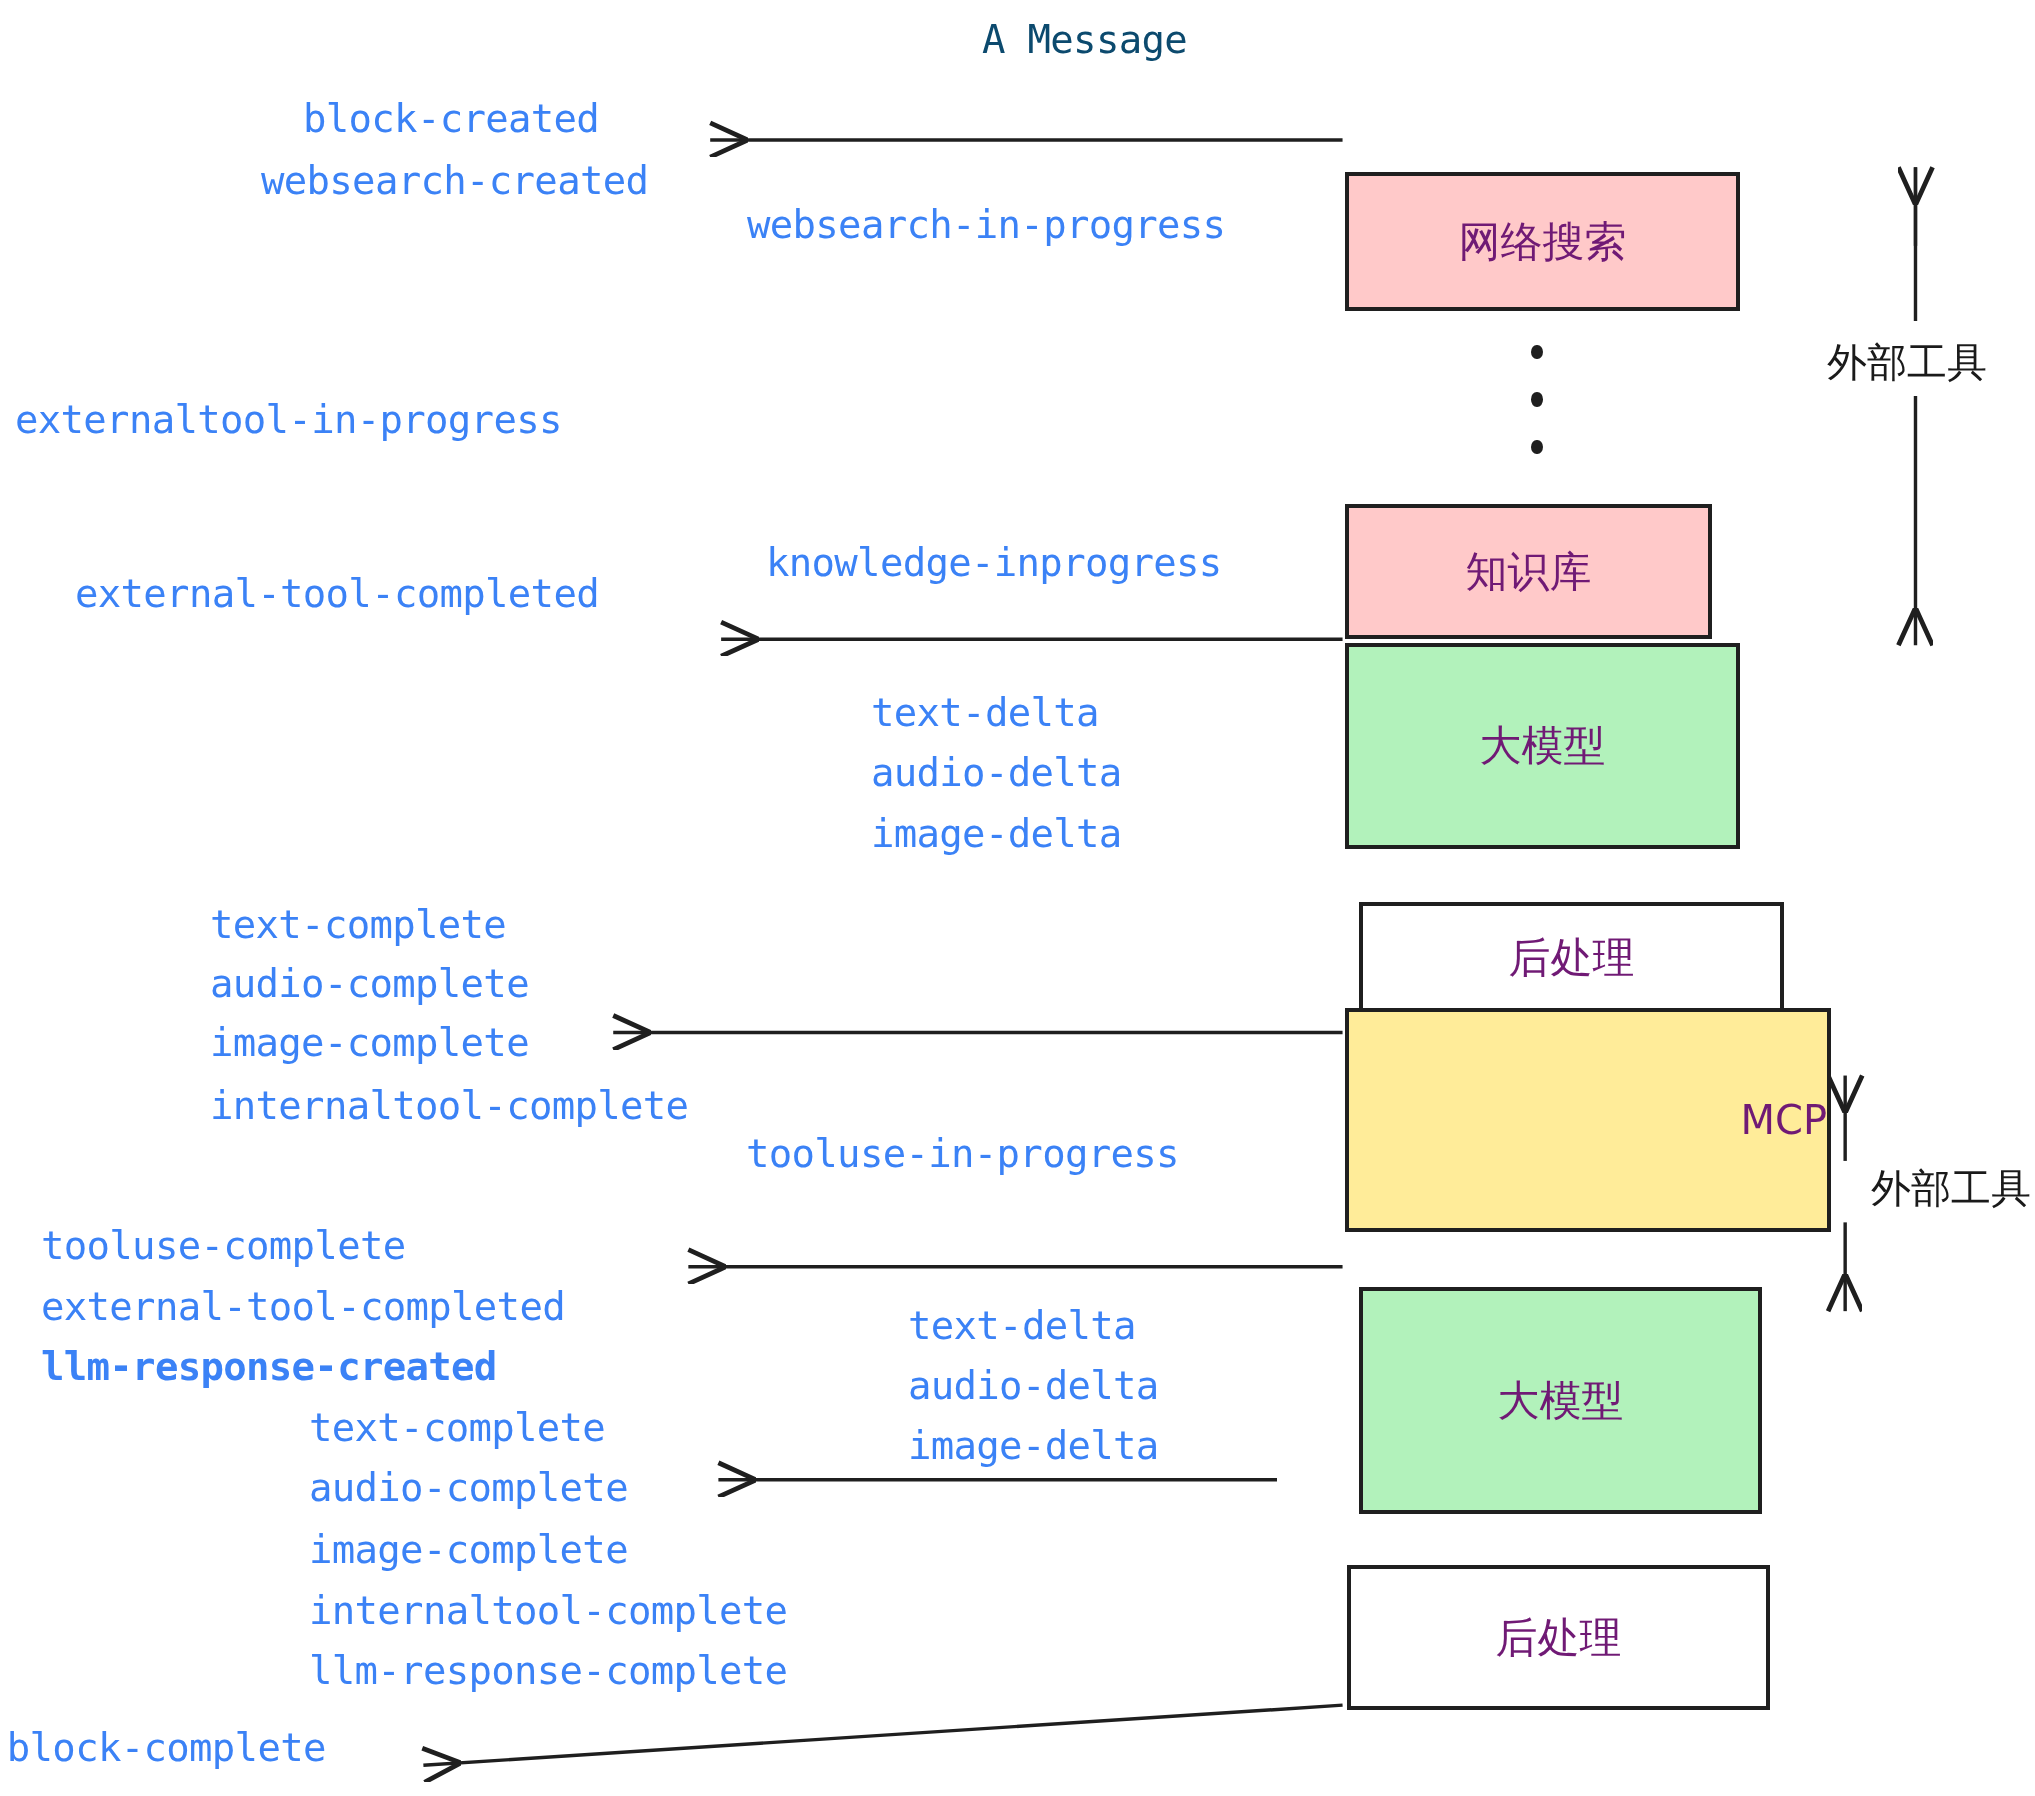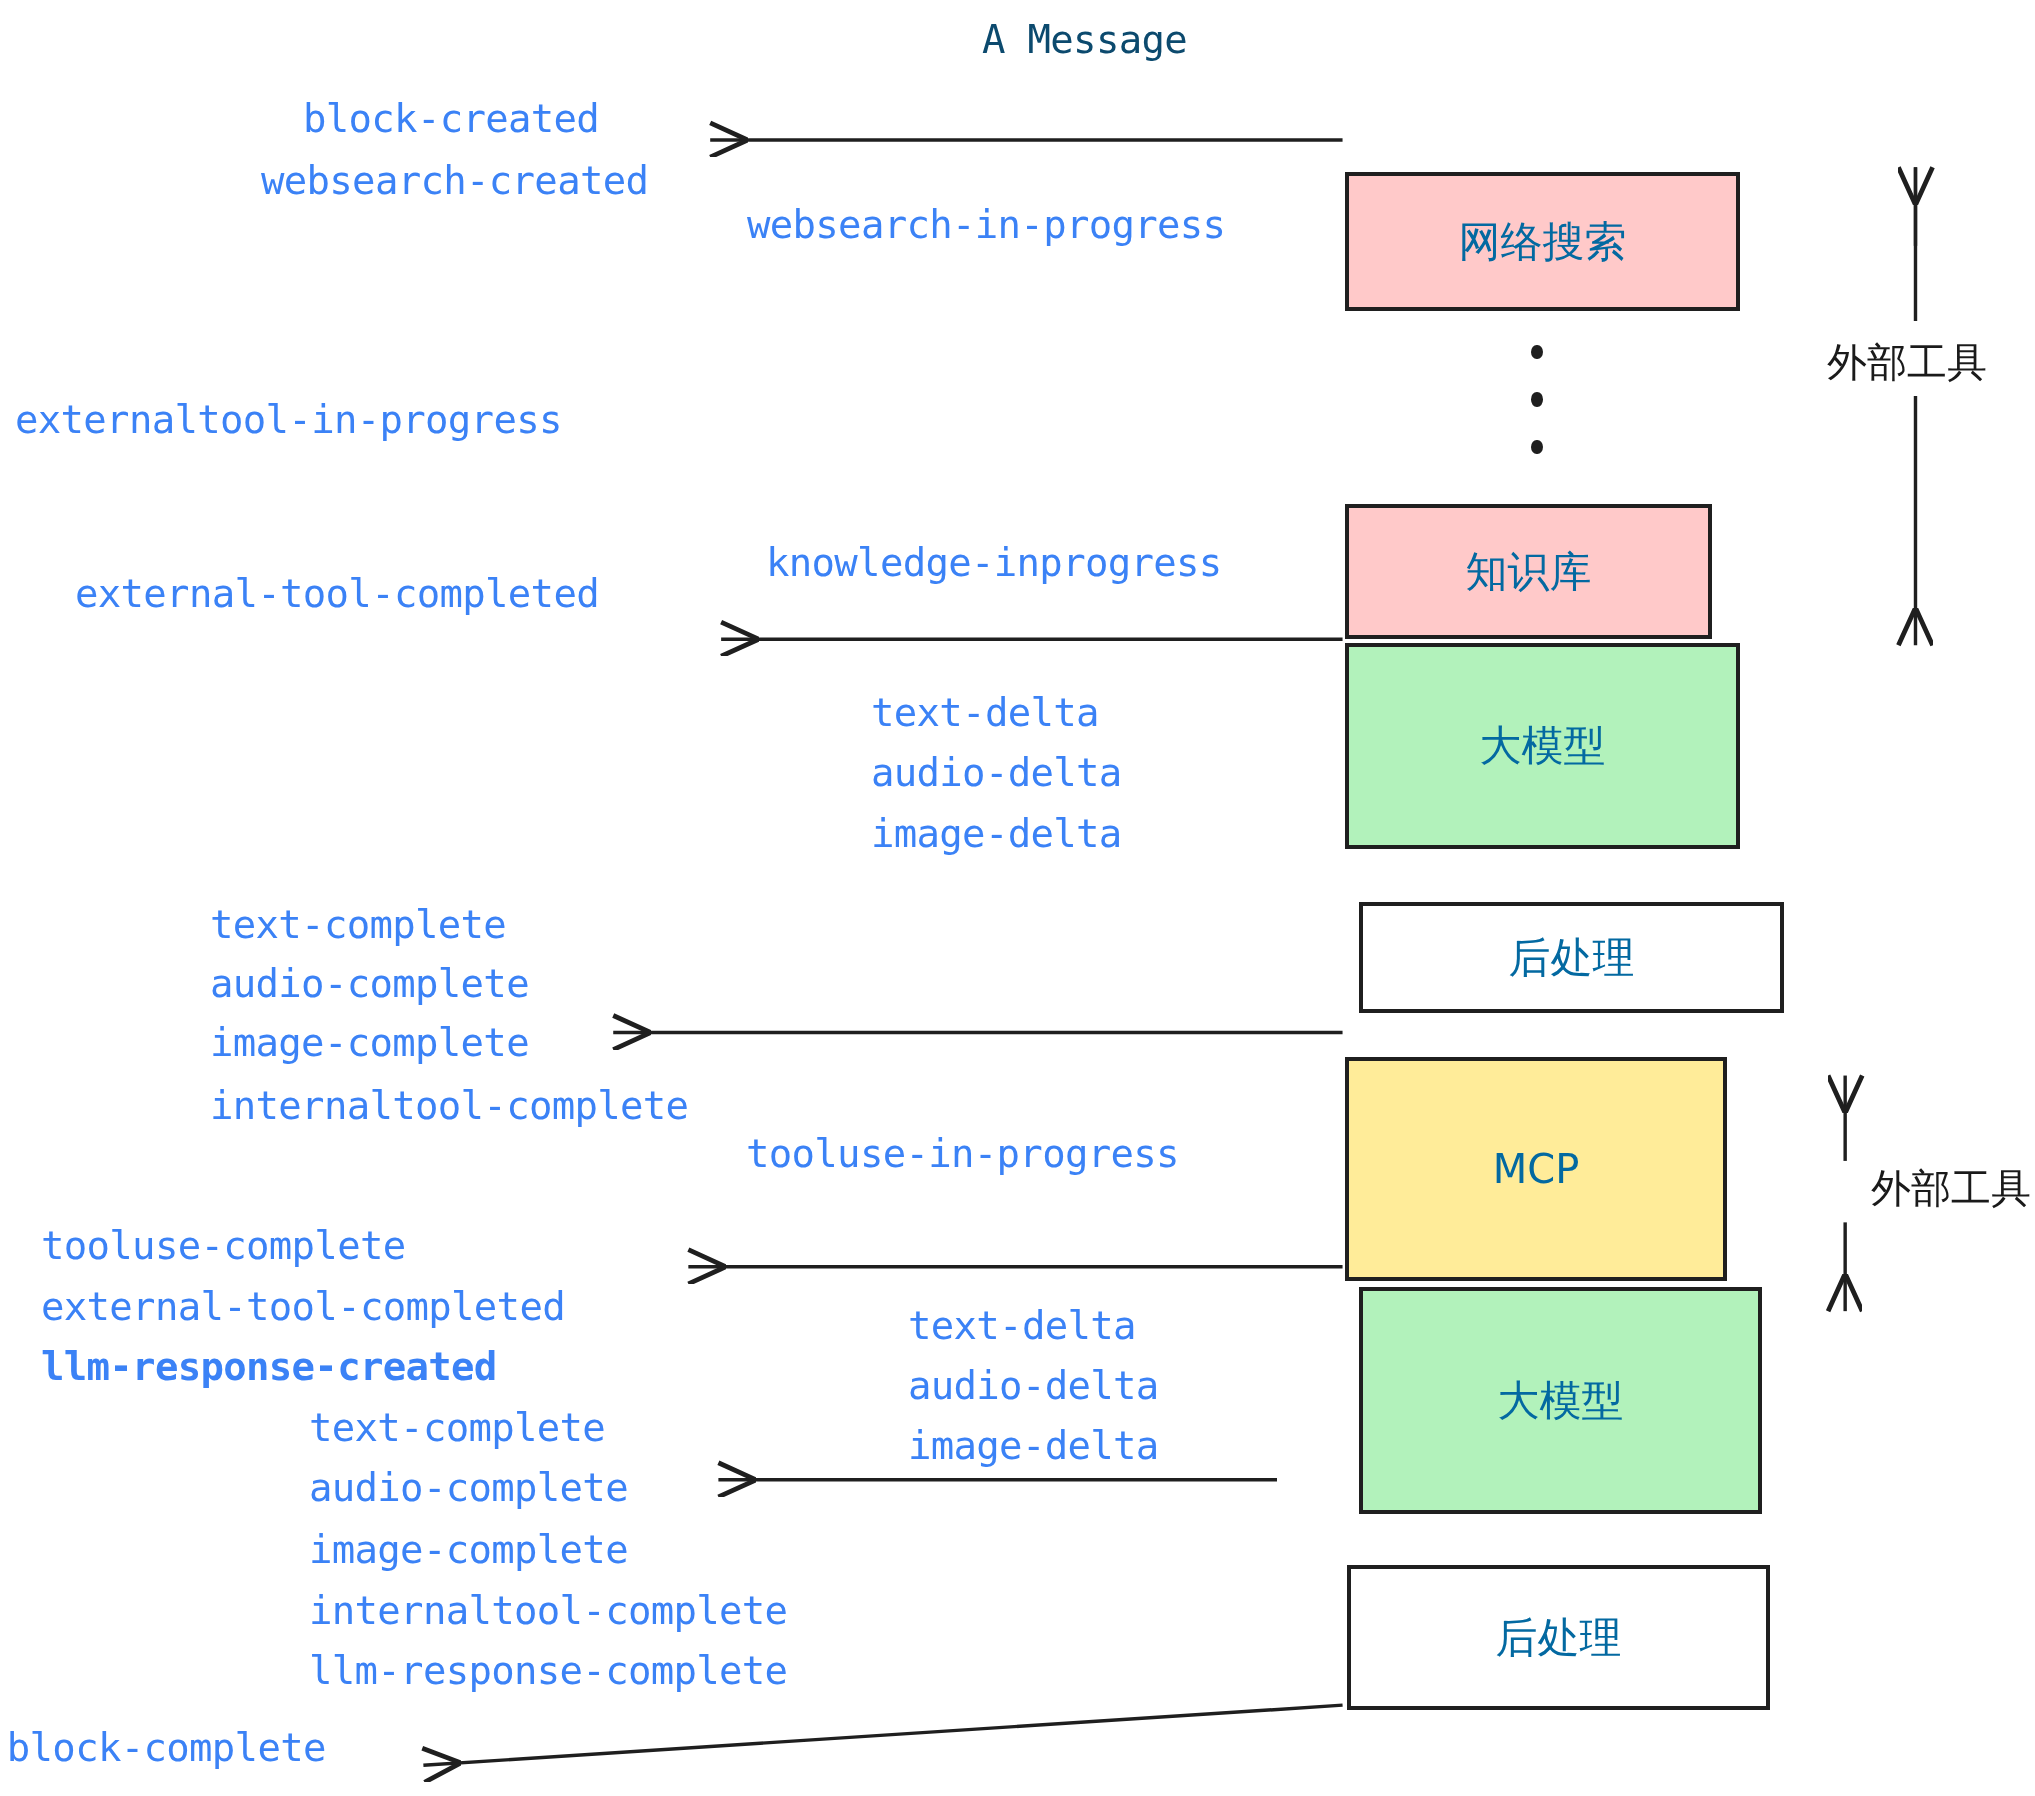--- a/index.html
+++ b/index.html
@@ -46,21 +46,21 @@
     position: absolute;
     box-sizing: border-box;
     border: 4.1px solid #1f1f1f;
     display: flex;
     align-items: center;
     justify-content: center;
   }
   .box-label {
     font-family: "DejaVu Sans", sans-serif;
     font-size: 42px;
-    color: #0369a1;
+    color: #701a75;
     white-space: nowrap;
   }
   .box-label.latin {
     font-family: "DejaVu Sans", sans-serif;
     font-size: 40px;
   }
   .grouplabel {
     position: absolute;
     font-family: "DejaVu Sans", sans-serif;
     font-size: 40px;
@@ -144,21 +144,21 @@
   </div>
 
   <div class="box" style="left:1345px; top:643px; width:395px; height:206px; background:#B2F2BB;">
     <span class="box-label">大模型</span>
   </div>
 
   <div class="box" style="left:1359px; top:902px; width:425px; height:111px; background:#FFFFFF;">
     <span class="box-label">后处理</span>
   </div>
 
-  <div class="box" style="left:1345px; top:1057px; width:382px; height:224px; background:#FFEC99;">
+  <div class="box" style="left:1345px; top:1008px; width:486px; height:224px; background:#FFEC99;justify-content:flex-end;">
     <span class="box-label latin">MCP</span>
   </div>
 
   <div class="box" style="left:1359px; top:1287px; width:403px; height:227px; background:#B2F2BB;">
     <span class="box-label">大模型</span>
   </div>
 
   <div class="box" style="left:1347px; top:1565px; width:423px; height:145px; background:#FFFFFF;">
     <span class="box-label">后处理</span>
   </div>

